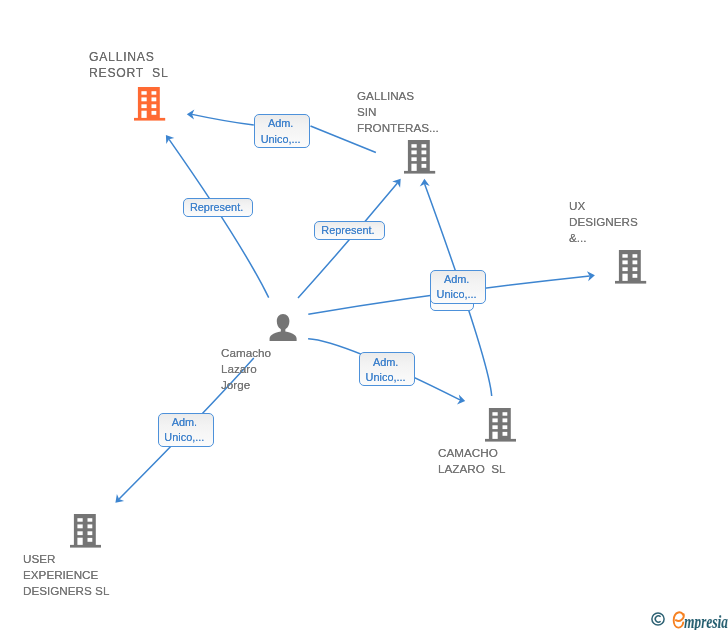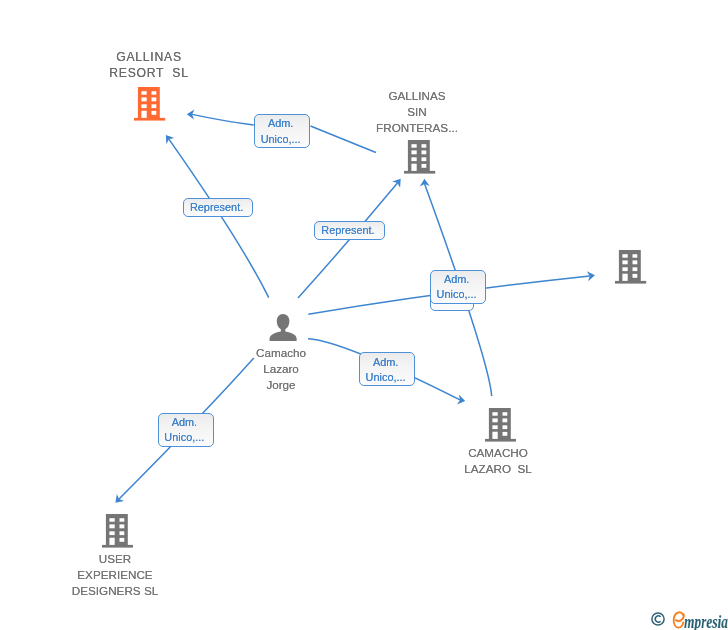--- a/index.html
+++ b/index.html
@@ -3,21 +3,21 @@
 <meta charset="utf-8">
 <title>Empresia relationship graph</title>
 <style>
   html,body{margin:0;padding:0;}
   body{width:728px;height:630px;background:#ffffff;font-family:"Liberation Sans",sans-serif;
        overflow:hidden;position:relative;
        -webkit-font-smoothing:antialiased;}
   #canvas{position:absolute;left:0;top:0;width:728px;height:630px;opacity:0.999;}
   #edge-layer{position:absolute;left:0;top:0;}
   .node{position:absolute;}
-  .node-label{position:absolute;text-align:center;color:#757575;font-size:11.7px;
+  .node-label{position:absolute;color:#757575;font-size:11.7px;
       line-height:15.8px;white-space:pre;left:0;width:120px;
       text-shadow:0 0 0.3px #757575;will-change:transform;}
   .node-label.focal{color:#6b6b6b;font-size:12.2px;letter-spacing:0.75px;
       text-shadow:0 0 0.3px #6b6b6b;will-change:transform;}
   .icon{position:absolute;}
   .edge-label{position:absolute;box-sizing:border-box;border:1.3px solid #4d91da;border-radius:5px;
       background:linear-gradient(180deg,#ebebeb 0%,#f3f3f3 35%,#fbfbfb 100%);color:#4083cd;
       font-size:10.9px;line-height:15.1px;text-align:center;display:flex;align-items:center;
       justify-content:center;white-space:pre;text-shadow:0 0 0.3px #4083cd;will-change:transform;}
   .edge-label.two-line{padding-top:1px;}
@@ -95,20 +95,23 @@
           <rect x="17.5" y="10.4" width="4.8" height="3.9"></rect>
       <rect x="7.4" y="17.3" width="5.3" height="3.8"></rect>
           <rect x="17.5" y="17.3" width="4.8" height="3.8"></rect>
       <rect x="7.4" y="23.7" width="5.3" height="7.2"></rect>
           <rect x="17.5" y="23.9" width="4.8" height="3.9"></rect>
     </g>
   </svg>
 </div>
 
 <div class="node" style="left:568.5px;top:197.8px;width:120px;height:86px;">
+  <div class="node-label" style="top:0;">UX
+DESIGNERS
+&amp;...</div>
   <svg class="icon" width="31.5" height="34" viewBox="0 0 31.5 34" style="left:46.6px;top:52.6px;">
     <g fill="#757575">
       <path d="M3.9 0 H25.8 V31 H3.9 Z"></path>
       <path d="M0 30.9 H31.2 V33.6 H0 Z"></path>
     </g>
     <g fill="#ffffff">
       <rect x="7.4" y="4.2" width="5.3" height="3.5"></rect>
           <rect x="17.5" y="4.2" width="4.8" height="3.5"></rect>
       <rect x="7.4" y="10.4" width="5.3" height="3.9"></rect>
           <rect x="17.5" y="10.4" width="4.8" height="3.9"></rect>
@@ -134,21 +137,21 @@
       <rect x="7.4" y="17.3" width="5.3" height="3.8"></rect>
           <rect x="17.5" y="17.3" width="4.8" height="3.8"></rect>
       <rect x="7.4" y="23.7" width="5.3" height="7.2"></rect>
           <rect x="17.5" y="23.9" width="4.8" height="3.9"></rect>
     </g>
   </svg>
   <div class="node-label" style="top:37.3px;">CAMACHO
 LAZARO  SL</div>
 </div>
 
-<div class="node" style="left:55px;top:513.8px;width:120px;height:86px;">
+<div class="node" style="left:23px;top:513.8px;width:120px;height:86px;">
   <svg class="icon" width="31.5" height="34" viewBox="0 0 31.5 34" style="left:46.5px;top:0.6px;">
     <g fill="#757575">
       <path d="M3.9 0 H25.8 V31 H3.9 Z"></path>
       <path d="M0 30.9 H31.2 V33.6 H0 Z"></path>
     </g>
     <g fill="#ffffff">
       <rect x="7.4" y="4.2" width="5.3" height="3.5"></rect>
           <rect x="17.5" y="4.2" width="4.8" height="3.5"></rect>
       <rect x="7.4" y="10.4" width="5.3" height="3.9"></rect>
           <rect x="17.5" y="10.4" width="4.8" height="3.9"></rect>

